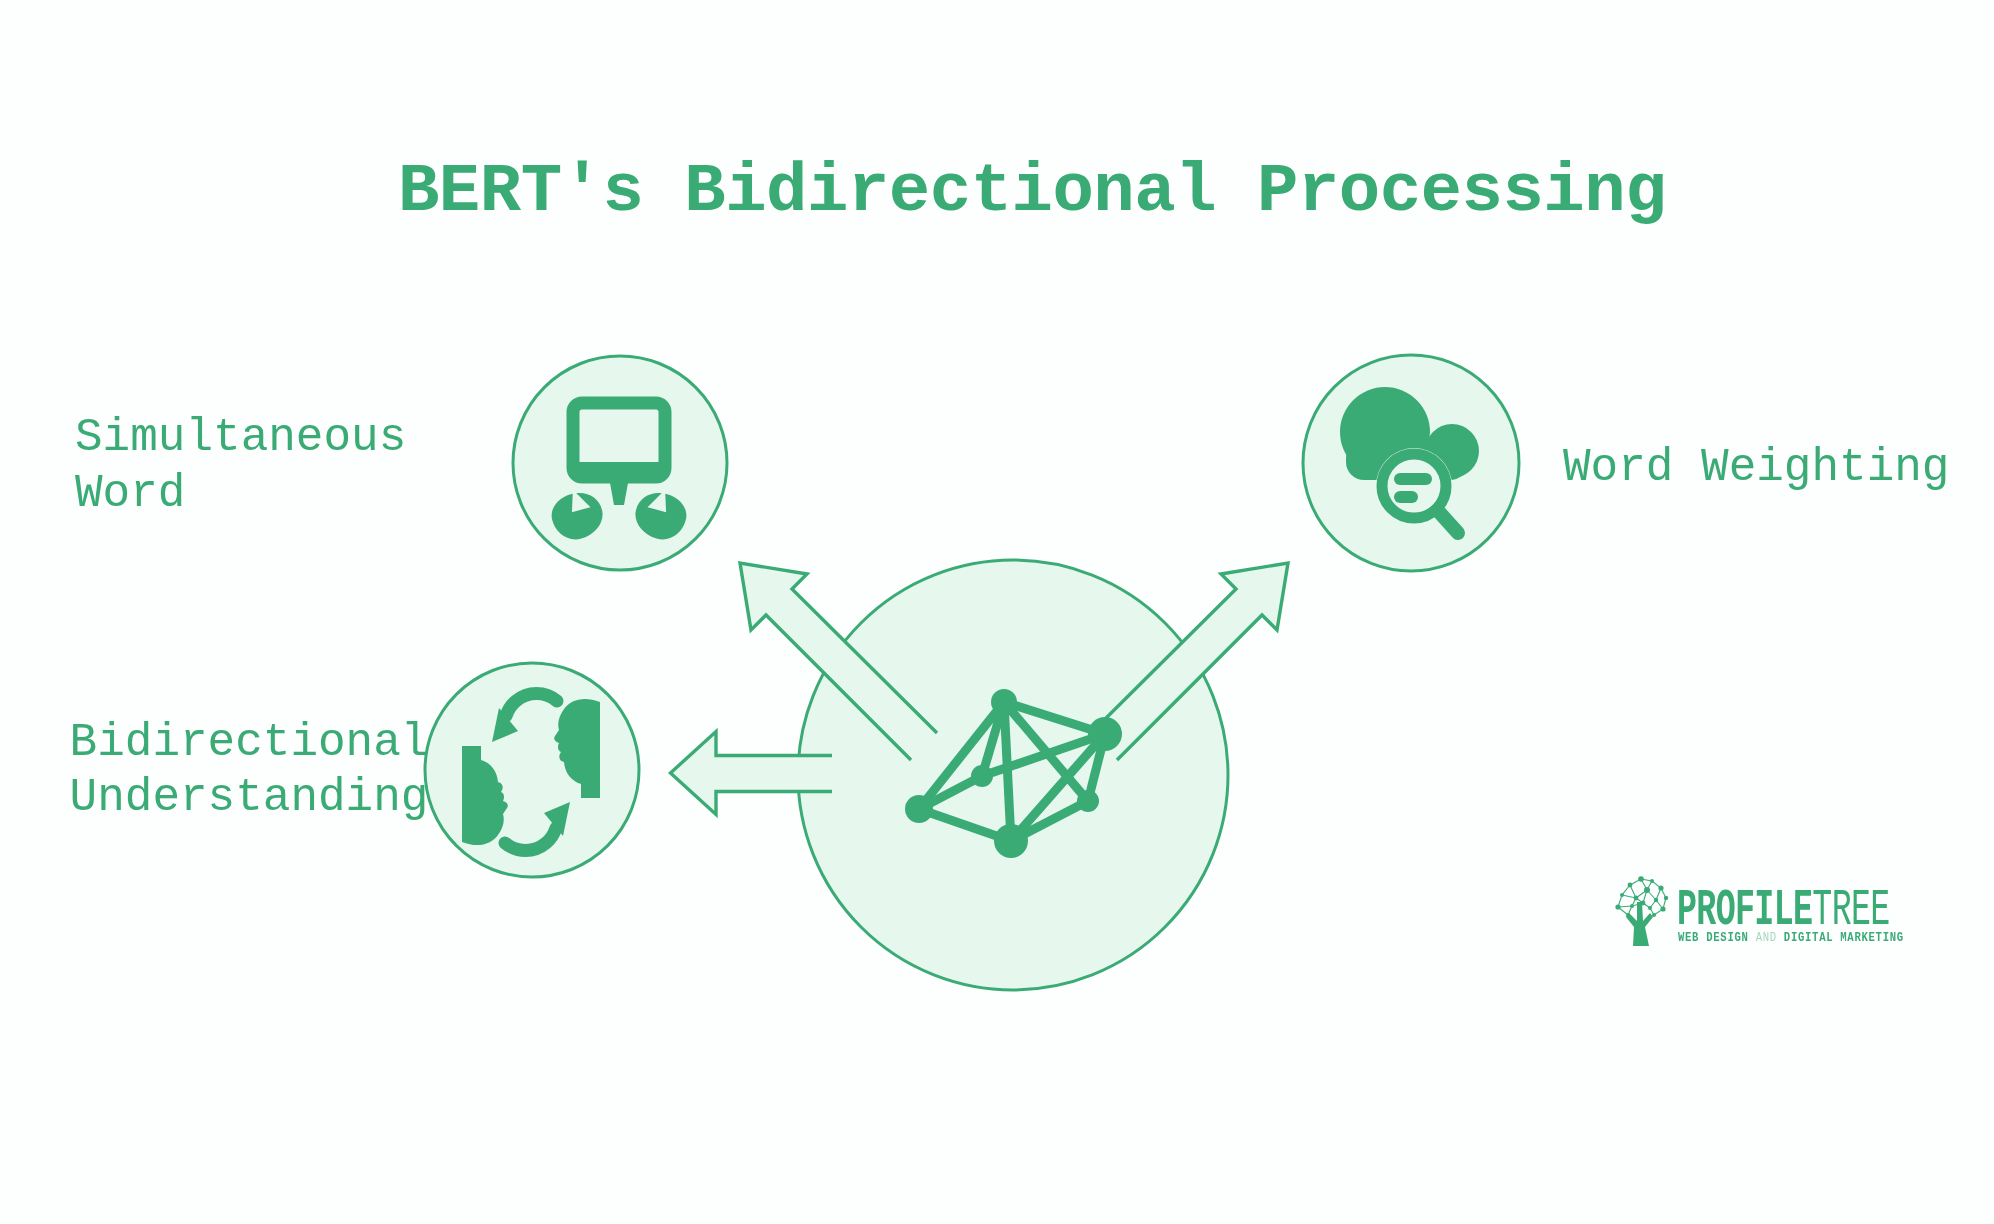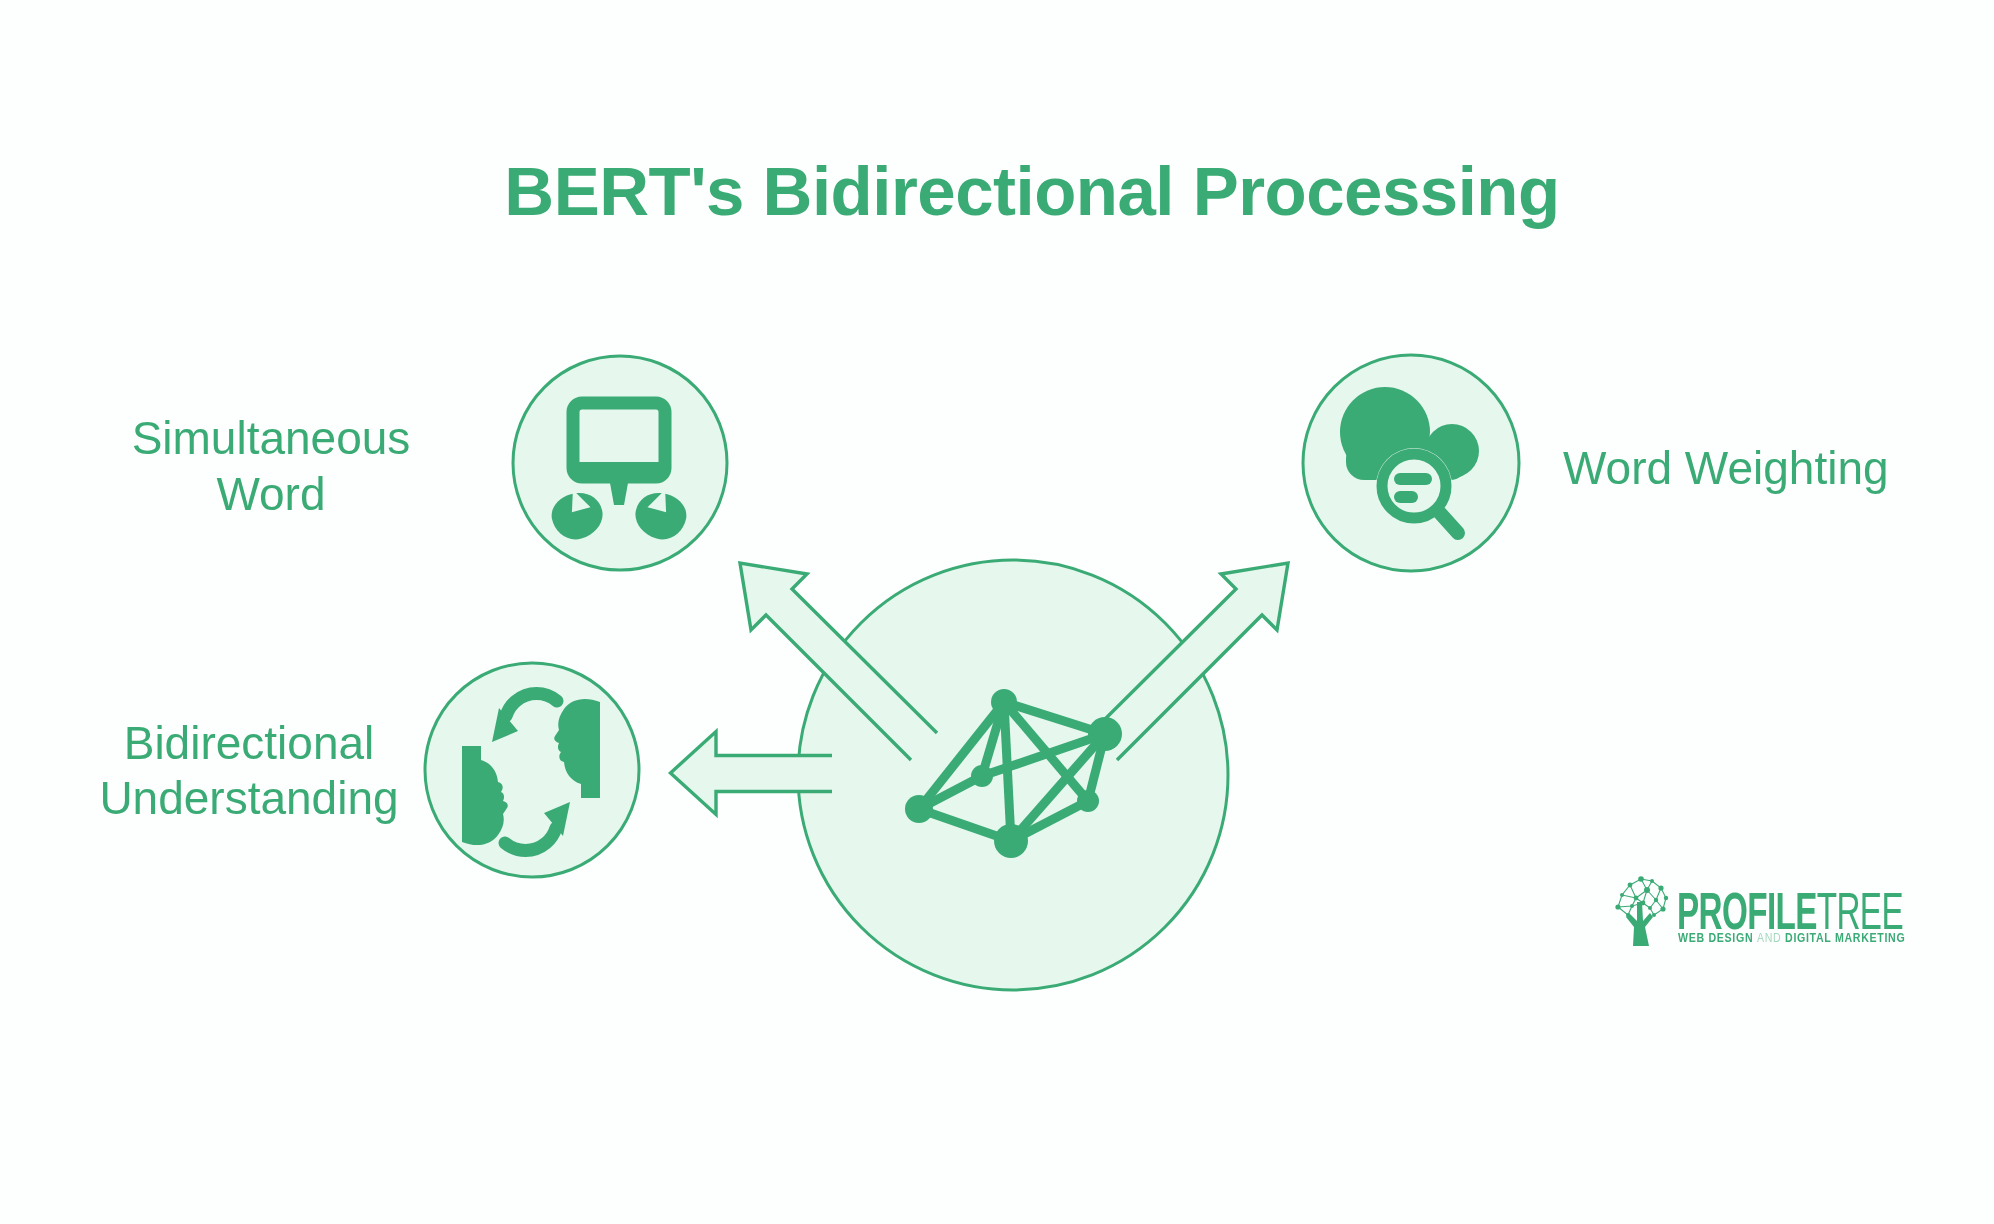--- a/index.html
+++ b/index.html
@@ -1,31 +1,31 @@
 <!DOCTYPE html>
 <html><head>
 <meta charset="utf-8">
 <style>
   html,body{margin:0;padding:0;background:#FDFEFE;}
   #canvas{
     position:relative;width:1994px;height:1224px;overflow:hidden;
-    background:#FDFEFE;font-family:Liberation Sans, sans-serif;
+    background:#FDFEFE;font-family:Liberation Mono, monospace;
   }
   #diagram-svg{position:absolute;left:0;top:0;}
   .label{
     position:absolute;color:#3BAB76;font-size:46px;line-height:56px;
     font-weight:400;letter-spacing:0;
   }
   #page-title{
     position:absolute;top:151px;left:0;right:0;text-align:center;
     transform:translateX(35px);
     color:#3AAB74;font-size:69px;font-weight:700;line-height:1.2;
     letter-spacing:-0.5px;
   }
-  #simultaneous-label{left:75px;top:410px;width:392px;text-align:center;}
+  #simultaneous-label{left:75px;top:410px;width:392px;text-align:left;}
   #bidirectional-label{left:63px;top:716px;width:372px;text-align:center;line-height:55px;}
   #word-weighting-label{left:1563px;top:440px;width:420px;text-align:left;}
   #logo-brand{
     position:absolute;left:1677px;top:885px;font-size:52px;line-height:1;
     letter-spacing:-1px;transform:scaleX(0.64);transform-origin:left top;
     white-space:nowrap;color:#3BAB76;
   }
   #logo-brand .bold{font-weight:700;}
   #logo-brand .light{font-weight:400;}
   #logo-tagline{

